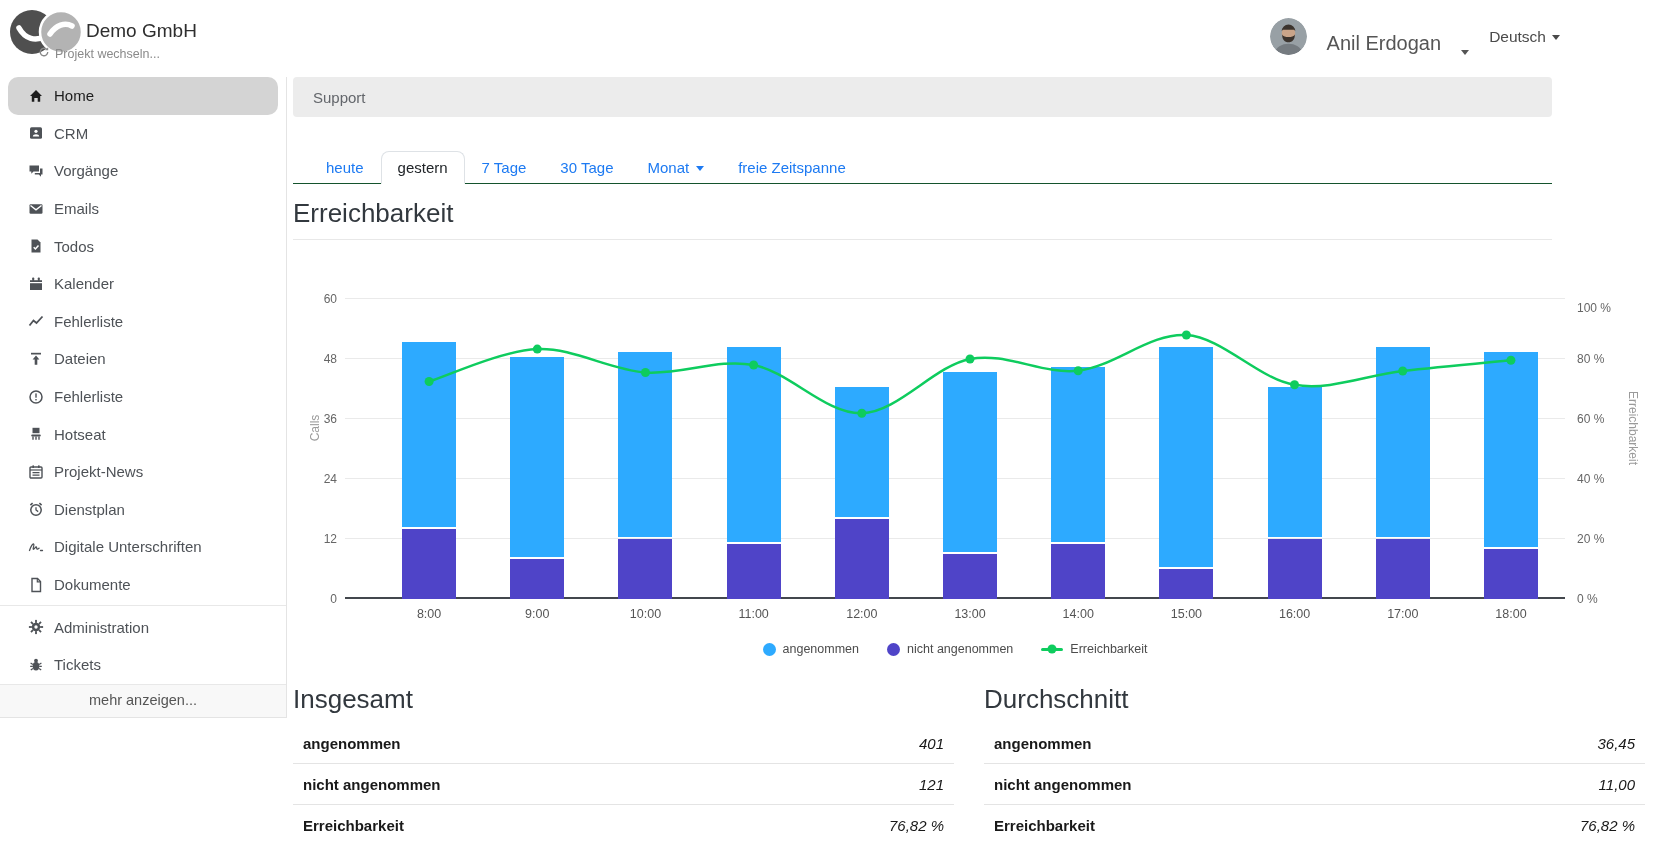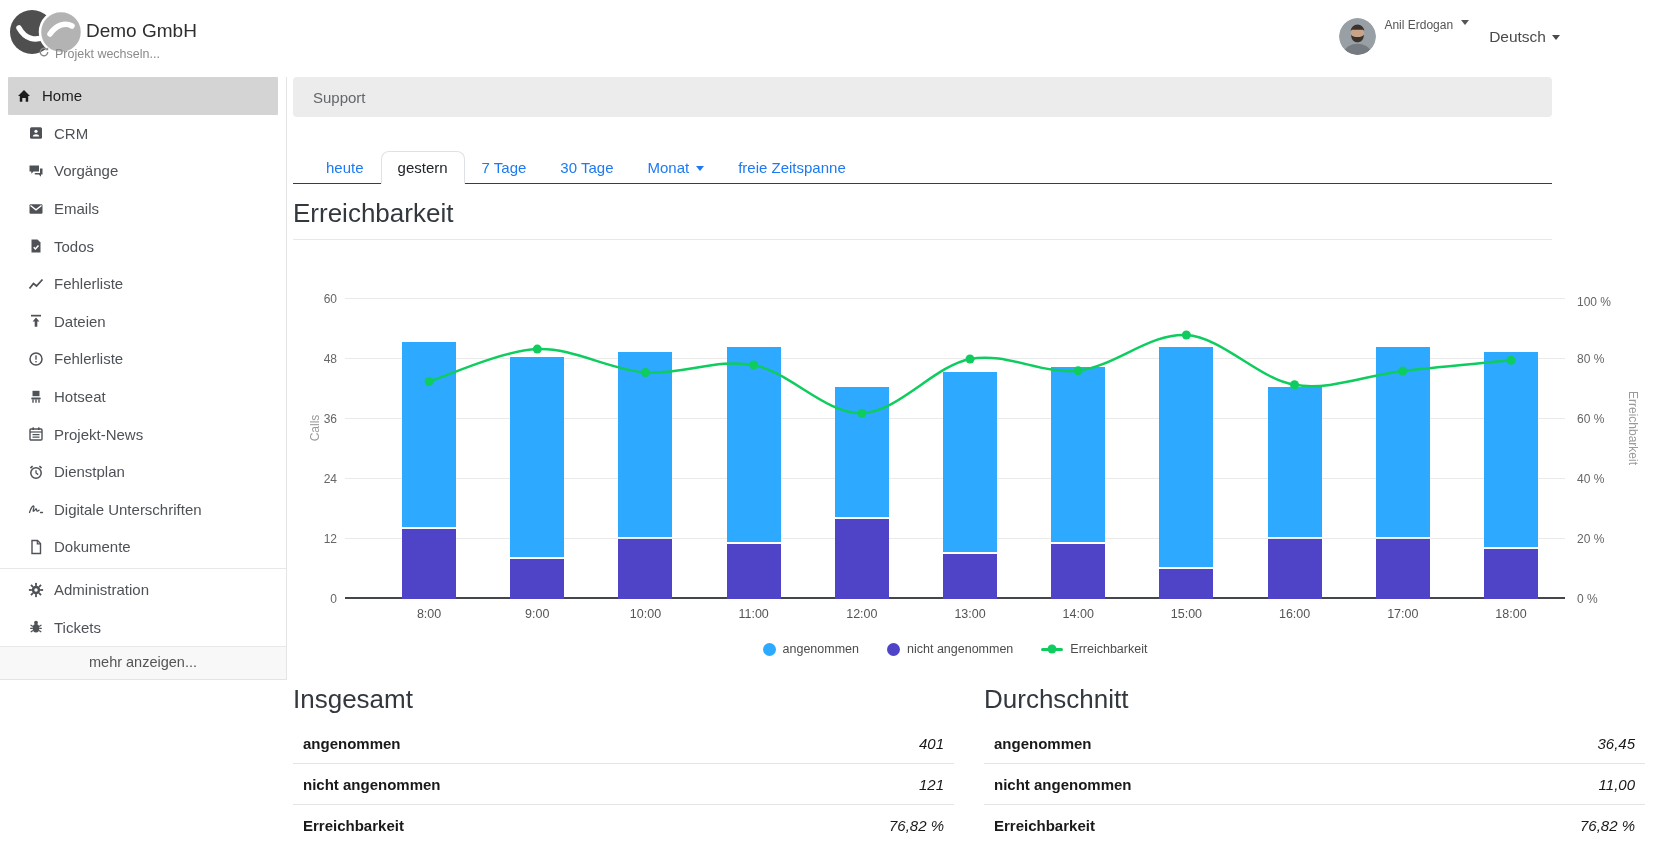--- a/index.html
+++ b/index.html
@@ -8,33 +8,33 @@
     width:1664px; height:843px; overflow:hidden; background:#fff;
     font-family:"Liberation Sans", sans-serif; color:#333;
   }
   
   .header { position:relative; height:77px; background:#fff; }
   .logo-svg { position:absolute; left:10px; top:8px; }
   .company { position:absolute; left:86px; top:20px; font-size:19px; font-weight:500; color:#2e2e2e; }
   .project-switch { position:absolute; left:38px; top:46px; font-size:12.5px; color:#8a8a8a;
     display:flex; align-items:center; gap:5px; cursor:pointer; }
   .header-right { position:absolute; right:104px; top:18px; display:flex; align-items:center; gap:20px; }
-  .usermenu { display:flex; align-items:flex-start; gap:8px; cursor:pointer; color:#555; font-size:12px; }
+  .usermenu { display:flex; align-items:flex-end; gap:20px; cursor:pointer; color:#555; font-size:20px; }
   .langmenu { display:flex; align-items:center; gap:6px; cursor:pointer; color:#4a4a4a; font-size:15.5px;justify-content:space-between; }
   .avatar { width:37px; height:37px; border-radius:50%; overflow:hidden; display:block; }
   .caret { display:inline-block; width:0; height:0; border-left:4.5px solid transparent;
     border-right:4.5px solid transparent; border-top:5px solid currentColor; margin-top:2px; }
   
   .app { display:flex; align-items:flex-start; }
   
   .sidebar { width:287px; background:#fff; border-right:1px solid #e4e4e4; border-bottom:1px solid #e4e4e4; }
   .side-list { list-style:none; margin:0; padding:0; }
   .side-item { display:flex; align-items:center; gap:10px; height:37.6px; padding:0 10px 0 28px;
     font-size:15px; color:#4e5257; cursor:pointer; }
-  .side-item.active { background:#d4d4d4; border-radius:1px; margin:0 8px; padding-left:8px; color:#1c1c1c; }
+  .side-item.active { background:#d4d4d4; border-radius:10px; margin:0 8px; padding-left:20px; color:#1c1c1c; }
   .side-item .icn { width:16px; height:16px; flex:0 0 16px; display:flex; align-items:center; justify-content:center; }
   .icn svg { display:block; }
   .side-divider { border:0; border-top:1px solid #e8e8e8; margin:2px 0; }
   .side-more { border-top:1px solid #e8e8e8; background:#f8f8f8; text-align:center;
     padding:7px 0 9px; font-size:14.5px; color:#555; cursor:pointer; }
   
   .main { margin-left:6px; width:1352px; }
   .support-bar { width:1259px; height:40px; background:#ececec; border-radius:4px;
     display:flex; align-items:center; padding:0 20px; color:#63666b; font-size:15px; }
   .tabs { display:flex; width:1259px; border-bottom:1px solid #14532d; margin-top:34px; padding-left:16px; }
@@ -165,20 +165,31 @@
         <span class="icn">
             <svg width="16" height="16" viewBox="0 0 16 16">
               <path d="M3.5 1.5h6l3 3v10h-9z" fill="#4e5257"></path>
               <path d="M5.7 9.3l1.7 1.7 3.1-3.6" stroke="#fff" stroke-width="1.5" fill="none"></path>
             </svg>
           </span>
         <span>Todos</span>
       </li>
       <li class="side-item">
         <span class="icn">
+            <svg width="16" height="16" viewBox="0 0 16 16" fill="#4e5257">
+              <path d="M2 4.2h12V14H2z"></path>
+              <rect x="4.2" y="1.6" width="2" height="3.4" rx="0.7"></rect>
+              <rect x="9.8" y="1.6" width="2" height="3.4" rx="0.7"></rect>
+              <path d="M2 6.6h12" stroke="#fff" stroke-width="1.2"></path>
+            </svg>
+          </span>
+        <span>Kalender</span>
+      </li>
+      <li class="side-item">
+        <span class="icn">
             <svg width="16" height="16" viewBox="0 0 16 16">
               <path d="M1.5 12.5 5.5 7.5 8.5 10 14.5 3.5" fill="none" stroke="#4e5257" stroke-width="1.8"></path>
             </svg>
           </span>
         <span>Fehlerliste</span>
       </li>
       <li class="side-item">
         <span class="icn">
             <svg width="16" height="16" viewBox="0 0 16 16" fill="#4e5257">
               <rect x="3" y="1.8" width="10" height="1.7"></rect>
@@ -388,21 +399,21 @@
             <circle cx="1027.7272727272727" cy="115" r="4.5" fill="#0ecc5e"></circle>
             <circle cx="1135.909090909091" cy="104.20000000000002" r="4.5" fill="#0ecc5e"></circle>
           </svg>
         </div>
       <div class="yr" id="yr">
           <div style="bottom: -7px;">0 %</div>
           <div style="bottom: 53px; text-align: right;">20 %</div>
           <div style="bottom: 113px;">40 %</div>
           <div style="bottom: 173px;">60 %</div>
           <div style="bottom: 233px; text-align: center;">80 %</div>
-          <div style="bottom: 290px;">100 %</div>
+          <div style="bottom: 284px;">100 %</div>
         </div>
       <div class="xlabels" id="xlabels">
           <div>8:00</div>
           <div>9:00</div>
           <div>10:00</div>
           <div>11:00</div>
           <div>12:00</div>
           <div>13:00</div>
           <div>14:00</div>
           <div>15:00</div>

